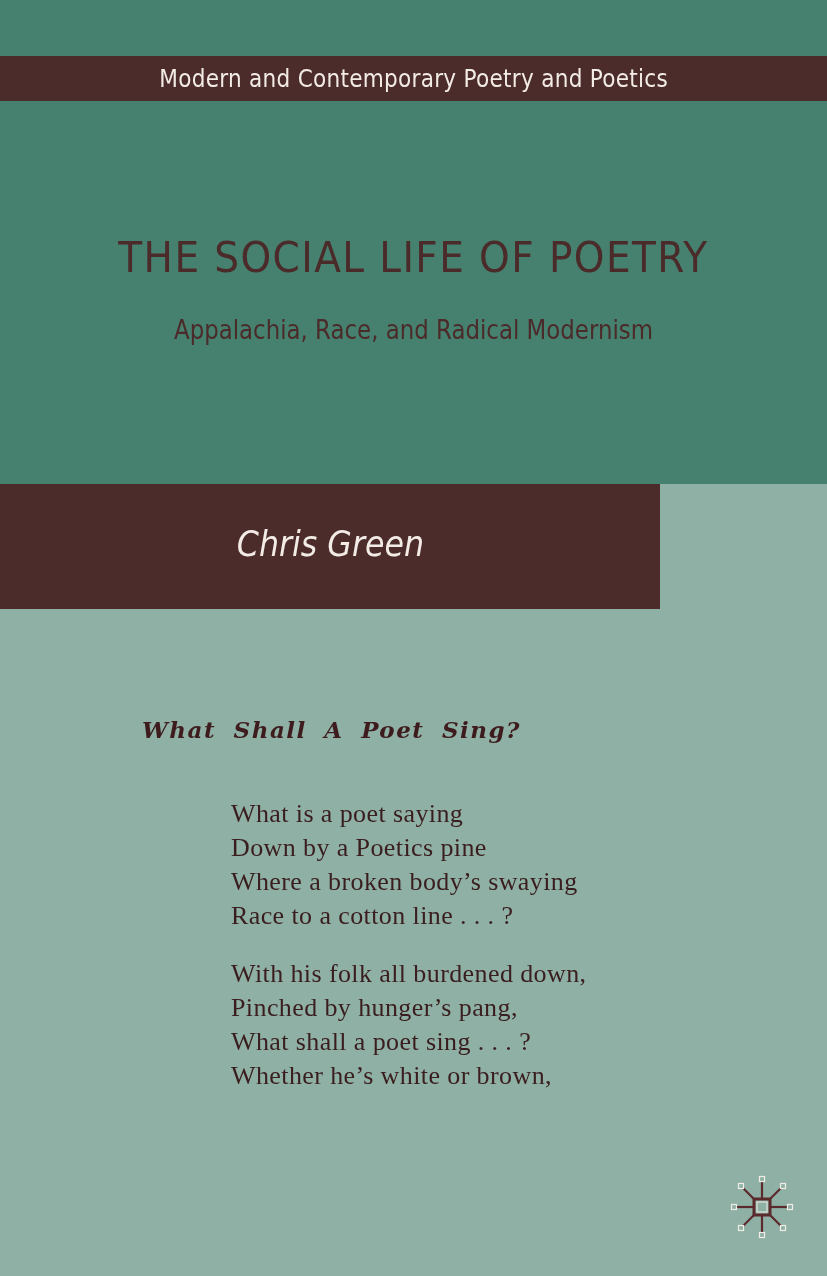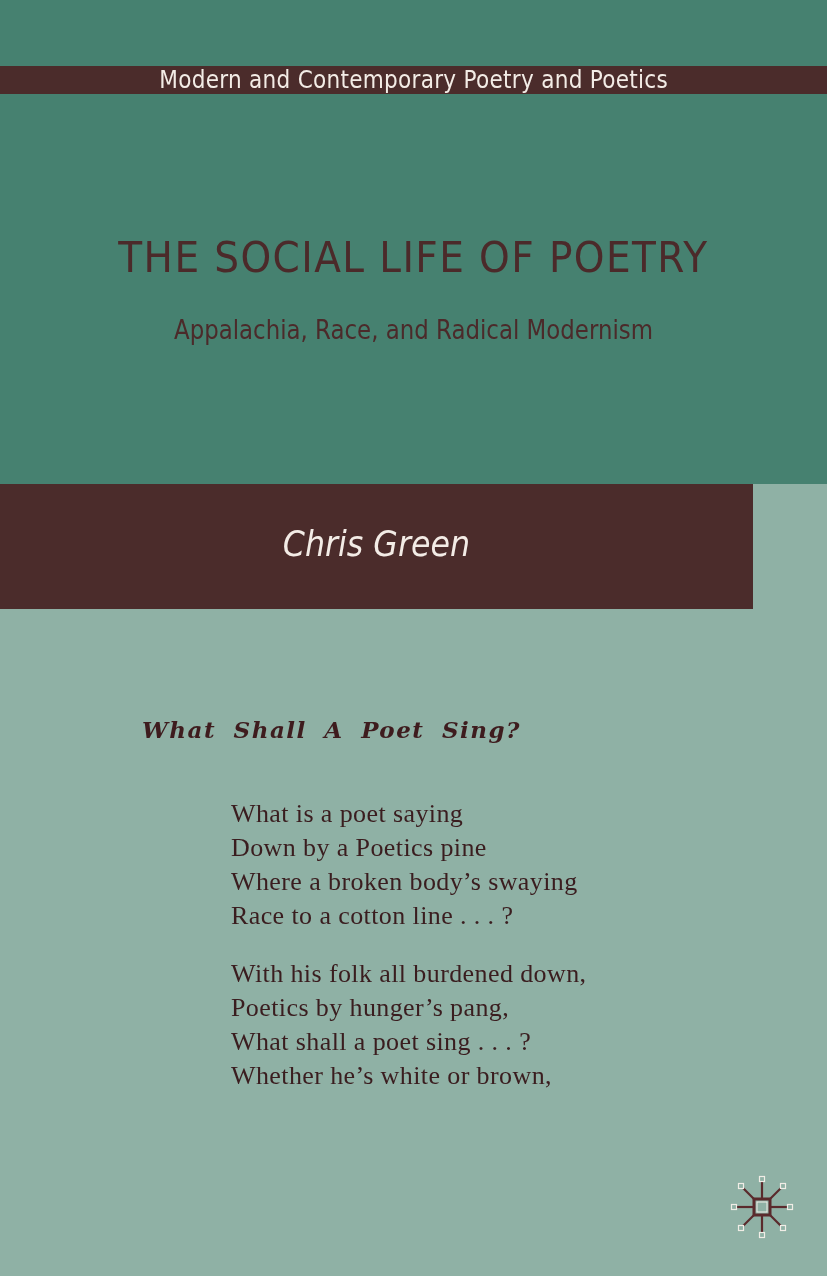--- a/index.html
+++ b/index.html
@@ -1,29 +1,29 @@
 <!DOCTYPE html>
 <html><head>
 <meta charset="utf-8">
 <style>
   html, body { margin: 0; padding: 0; }
   body { width: 827px; height: 1276px; overflow: hidden; background: #8fb1a5; position: relative; }
   .cover { position: relative; width: 827px; height: 1276px; }
   .top-green { position: absolute; left: 0; top: 0; width: 827px; height: 484px; background: #468170; }
-  .series-band { position: absolute; left: 0; top: 56px; width: 827px; height: 28px; background: #4b2c2b;
-    display: flex; align-items: center; justify-content: center; margin-top: 10px; }
+  .series-band { position: absolute; left: 0; top: 56px; width: 827px; height: 45px; background: #4b2c2b;
+    display: flex; align-items: center; justify-content: center; }
   .series-text { font-family: "DejaVu Sans", sans-serif; font-size: 24px; color: #f3ece6; letter-spacing: 0.3px;
     transform: scaleX(0.9); white-space: nowrap; }
   .title { position: absolute; left: 0; top: 233px; width: 827px; text-align: center;
     font-family: "DejaVu Sans", sans-serif; font-size: 42px; color: #4b2a2a; letter-spacing: 1.5px;
     transform: scaleX(0.93); font-weight: normal; margin: 0; white-space: nowrap; }
   .subtitle { position: absolute; left: 0; top: 315px; width: 827px; text-align: center;
     font-family: "DejaVu Sans", sans-serif; font-size: 26px; color: #4b2a2a; transform: scaleX(0.88);
     white-space: nowrap; }
-  .author-band { position: absolute; left: 0; top: 484px; width: 753px; height: 125px; background: #4b2c2b;
+  .author-band { position: absolute; left: 0; top: 484px; width: 660px; height: 125px; background: #4b2c2b;
     display: flex; align-items: center; justify-content: center; }
   .author { font-family: "DejaVu Sans", sans-serif; font-style: italic; font-size: 36px; color: #f3ece6;
     transform: scaleX(0.88); white-space: nowrap; margin-top: -6px; }
   .bottom { position: absolute; left: 0; top: 609px; width: 827px; height: 667px; background: #8fb1a5; }
   .poem-title { position: absolute; left: 142px; top: 716px; font-family: "DejaVu Serif", serif; font-style: italic;
     font-weight: bold; font-size: 23px; color: #3e1c1e; letter-spacing: 1.5px; word-spacing: 8px; white-space: nowrap; }
   .stanza { position: absolute; left: 231px; font-family: "Liberation Serif", serif; font-size: 26px;
     color: #3a1d1f; line-height: 34px; letter-spacing: 0.4px; }
   .stanza-1 { top: 797px; }
   .stanza-2 { top: 957px; }
@@ -53,21 +53,21 @@
 
   <div class="stanza stanza-1">
     <span class="line">What is a poet saying</span>
     <span class="line">Down by a Poetics pine</span>
     <span class="line">Where a broken body’s swaying</span>
     <span class="line">Race to a cotton line . . . ?</span>
   </div>
 
   <div class="stanza stanza-2">
     <span class="line">With his folk all burdened down,</span>
-    <span class="line">Poetics by hunger’s pang,</span>
+    <span class="line">Pinched by hunger’s pang,</span>
     <span class="line">What shall a poet sing . . . ?</span>
     <span class="line">Whether he’s white or brown,</span>
   </div>
 
   <svg class="logo" viewBox="0 0 66 66">
     <g stroke="#5a2a2c" stroke-width="2.2" fill="none">
       <line x1="33" y1="25" x2="33" y2="8"></line>
       <line x1="33" y1="41" x2="33" y2="58"></line>
       <line x1="25" y1="33" x2="8" y2="33"></line>
       <line x1="41" y1="33" x2="58" y2="33"></line>

